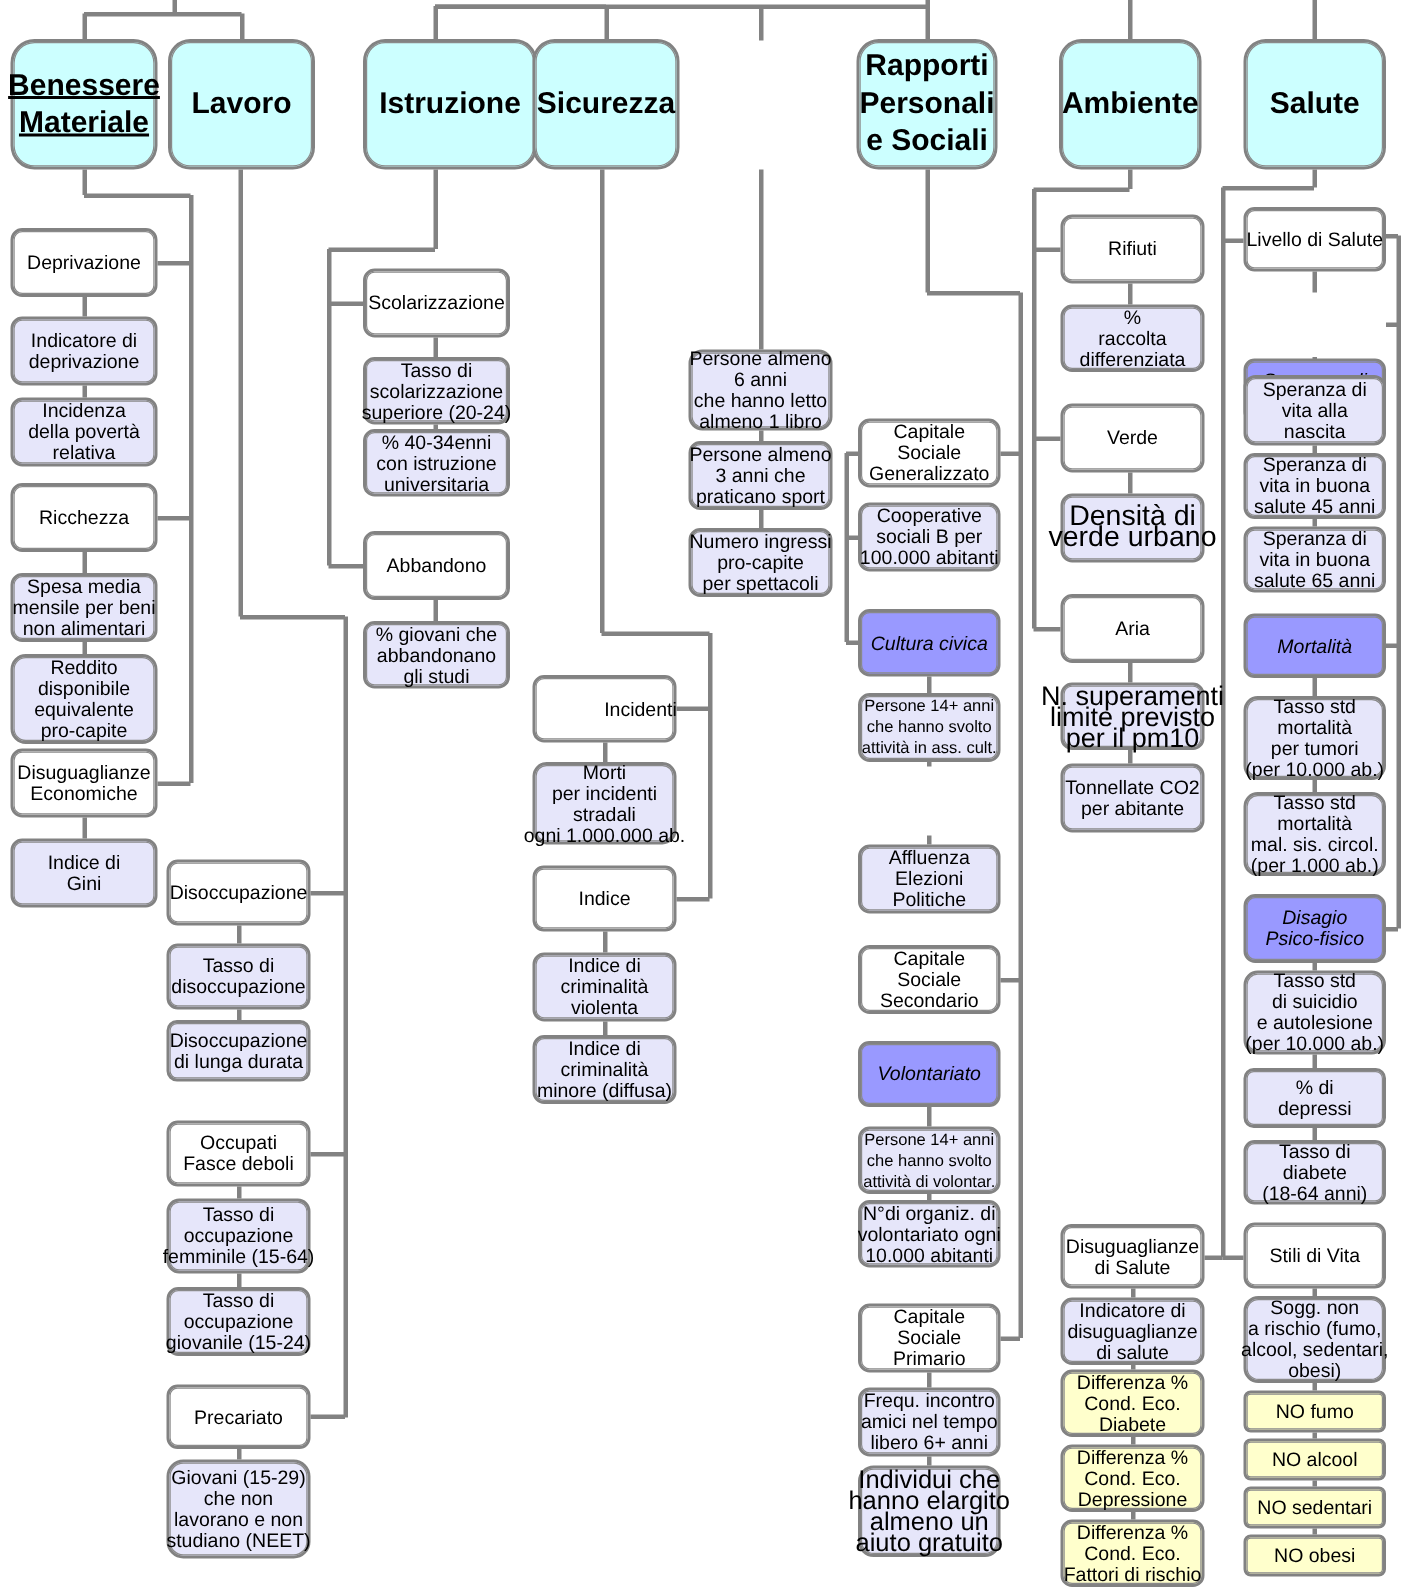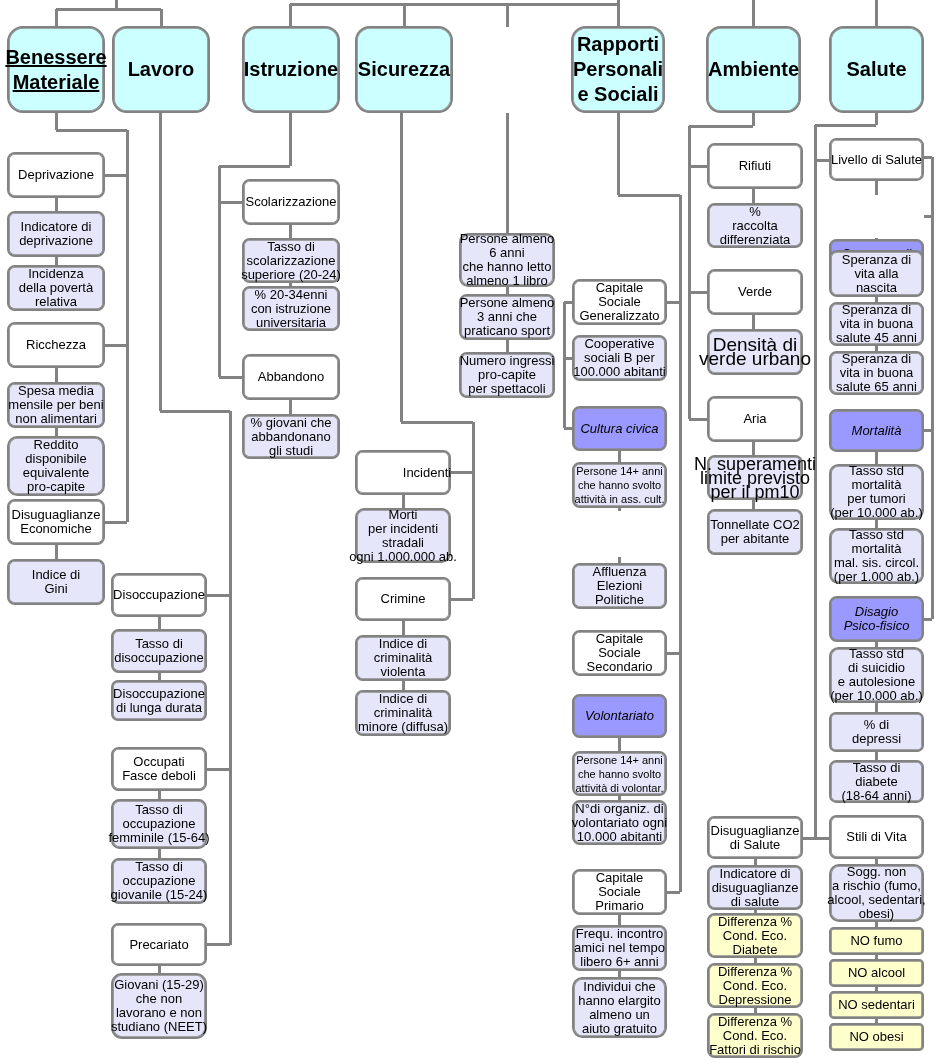--- a/index.html
+++ b/index.html
@@ -128,21 +128,21 @@
 <i class="ln" style="left:874.5px;top:703px;width:3px;height:9px;"></i>
 <i class="ln" style="left:874.5px;top:752px;width:3px;height:8px;"></i>
 <i class="ln" style="left:874.5px;top:859px;width:3px;height:5px;"></i>
 <i class="ln" style="left:874.5px;top:922px;width:3px;height:5px;"></i>
 <i class="ln" style="left:874.5px;top:955px;width:3px;height:4px;"></i>
 <i class="ln" style="left:874.5px;top:987px;width:3px;height:4px;"></i>
 <i class="ln" style="left:874.5px;top:1019px;width:3px;height:4px;"></i>
 <div class="node domain" style="left:7px;top:26px;width:98px;height:87px;font-size:20px;border-radius:16px;text-decoration:underline;"><span class="t">Benessere
 Materiale</span></div>
 <div class="node domain" style="left:112px;top:26px;width:98px;height:87px;font-size:20px;border-radius:14.8px;"><span class="t">Lavoro</span></div>
-<div class="node domain" style="left:242px;top:26px;width:98px;height:87px;font-size:20px;border-radius:14.8px;"><span class="t">Istruzione</span></div>
+<div class="node domain" style="left:242px;top:26px;width:116px;height:87px;font-size:20px;border-radius:14.8px;"><span class="t">Istruzione</span></div>
 <div class="node domain" style="left:355px;top:26px;width:98px;height:87px;font-size:20px;border-radius:14.8px;"><span class="t">Sicurezza</span></div>
 <div class="node domain" style="left:571px;top:26px;width:94px;height:87px;font-size:20px;border-radius:14.8px;"><span class="t">Rapporti
 Personali
 e Sociali</span></div>
 <div class="node domain" style="left:706px;top:26px;width:95px;height:87px;font-size:20px;border-radius:14.8px;"><span class="t">Ambiente</span></div>
 <div class="node domain" style="left:829px;top:26px;width:95px;height:87px;font-size:20px;border-radius:14.8px;"><span class="t">Salute</span></div>
 <div class="node outcome" style="left:7px;top:152px;width:98px;height:46px;font-size:13px;border-radius:7.8px;"><span class="t">Deprivazione</span></div>
 <div class="node ind" style="left:7px;top:211px;width:98px;height:46px;font-size:13px;border-radius:7.8px;"><span class="t">Indicatore di
 deprivazione</span></div>
 <div class="node ind" style="left:7px;top:265px;width:98px;height:46px;font-size:13px;border-radius:7.8px;"><span class="t">Incidenza
@@ -175,33 +175,33 @@
 giovanile (15-24)</span></div>
 <div class="node outcome" style="left:111px;top:923px;width:96px;height:43px;font-size:13px;border-radius:7.3px;"><span class="t">Precariato</span></div>
 <div class="node ind" style="left:111px;top:973px;width:96px;height:66px;font-size:13px;border-radius:11.2px;"><span class="t">Giovani (15-29)
 che non
 lavorano e non
 studiano (NEET)</span></div>
 <div class="node outcome" style="left:242px;top:179px;width:98px;height:46px;font-size:13px;border-radius:7.8px;"><span class="t">Scolarizzazione</span></div>
 <div class="node ind" style="left:242px;top:238px;width:98px;height:45px;font-size:13px;border-radius:7.7px;"><span class="t">Tasso di
 scolarizzazione
 superiore (20-24)</span></div>
-<div class="node ind" style="left:242px;top:286px;width:98px;height:45px;font-size:13px;border-radius:7.7px;"><span class="t">% 20-34enni
+<div class="node ind" style="left:242px;top:286px;width:98px;height:45px;font-size:13px;border-radius:7.7px;"><span class="t">% 40-34enni
 con istruzione
 universitaria</span></div>
 <div class="node outcome" style="left:242px;top:354px;width:98px;height:46px;font-size:13px;border-radius:7.8px;"><span class="t">Abbandono</span></div>
 <div class="node ind" style="left:242px;top:414px;width:98px;height:45px;font-size:13px;border-radius:7.7px;"><span class="t">% giovani che
 abbandonano
 gli studi</span></div>
 <div class="node outcome" style="left:355px;top:450px;width:96px;height:45px;font-size:13px;border-radius:7.7px;padding-left:48px;"><span class="t">Incidenti</span></div>
 <div class="node ind" style="left:355px;top:508px;width:96px;height:55px;font-size:13px;border-radius:9.4px;"><span class="t">Morti
 per incidenti
 stradali
 ogni 1.000.000 ab.</span></div>
-<div class="node outcome" style="left:355px;top:577px;width:96px;height:44px;font-size:13px;border-radius:7.5px;"><span class="t">Crimine</span></div>
+<div class="node outcome" style="left:355px;top:577px;width:96px;height:44px;font-size:13px;border-radius:7.5px;"><span class="t">Indice</span></div>
 <div class="node ind" style="left:355px;top:635px;width:96px;height:46px;font-size:13px;border-radius:7.8px;"><span class="t">Indice di
 criminalità
 violenta</span></div>
 <div class="node ind" style="left:355px;top:690px;width:96px;height:46px;font-size:13px;border-radius:7.8px;"><span class="t">Indice di
 criminalità
 minore (diffusa)</span></div>
 <div class="node ind" style="left:459px;top:233px;width:96px;height:54px;font-size:13px;border-radius:9.2px;"><span class="t">Persone almeno
 6 anni
 che hanno letto
 almeno 1 libro</span></div>
@@ -233,21 +233,21 @@
 attività di volontar.</span></div>
 <div class="node ind" style="left:572px;top:800px;width:95px;height:45px;font-size:13px;border-radius:7.7px;"><span class="t">N°di organiz. di
 volontariato ogni
 10.000 abitanti</span></div>
 <div class="node outcome" style="left:572px;top:869px;width:95px;height:46px;font-size:13px;border-radius:7.8px;"><span class="t">Capitale
 Sociale
 Primario</span></div>
 <div class="node ind" style="left:572px;top:925px;width:95px;height:46px;font-size:13px;border-radius:7.8px;"><span class="t">Frequ. incontro
 amici nel tempo
 libero 6+ anni</span></div>
-<div class="node ind" style="left:572px;top:977px;width:95px;height:61px;font-size:13px;border-radius:10.4px;"><span class="t">Individui che
+<div class="node ind" style="left:572px;top:977px;width:95px;height:61px;font-size:17px;border-radius:10.4px;"><span class="t">Individui che
 hanno elargito
 almeno un
 aiuto gratuito</span></div>
 <div class="node outcome" style="left:707px;top:143px;width:96px;height:46px;font-size:13px;border-radius:7.8px;"><span class="t">Rifiuti</span></div>
 <div class="node ind" style="left:707px;top:203px;width:96px;height:45px;font-size:13px;border-radius:7.7px;"><span class="t">%
 raccolta
 differenziata</span></div>
 <div class="node outcome" style="left:707px;top:269px;width:96px;height:46px;font-size:13px;border-radius:7.8px;"><span class="t">Verde</span></div>
 <div class="node ind" style="left:707px;top:329px;width:96px;height:46px;font-size:19px;border-radius:7.8px;"><span class="t">Densità di
 verde urbano</span></div>

